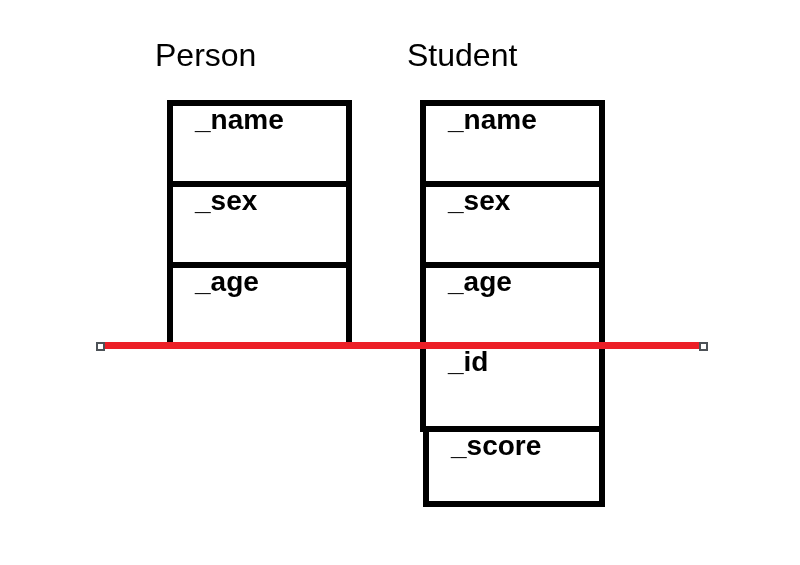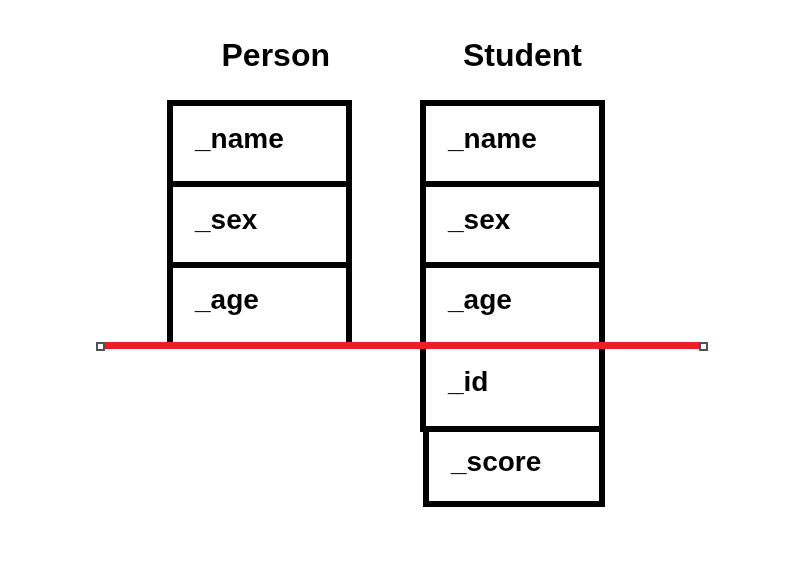--- a/index.html
+++ b/index.html
@@ -13,37 +13,37 @@
     height: 565px;
     background: #ffffff;
     overflow: hidden;
     font-family: "Liberation Sans", "DejaVu Sans", sans-serif;
     color: #000000;
   }
   .class-title {
     position: absolute;
     top: 38px;
     width: 175px;
-    text-align: right;
+    text-align: left;
     font-size: 32px;
-    font-weight: bold;
+    font-weight: normal;
     line-height: 34px;
     letter-spacing: 0px;
     z-index: 1;
   }
   .title-person  { left: 155px; }
   .title-student { left: 407px; }
 
   .cell {
     position: absolute;
     box-sizing: border-box;
     border: 6px solid #000000;
     background: #ffffff;
     display: flex;
-    align-items: center;
+    align-items: flex-start;
     padding: 0 0 10px 22px;
     font-size: 28px;
     font-weight: bold;
     line-height: 1;
     z-index: 1;
   }
   
   .p-name { left: 167px; top: 100px; width: 185px; height: 87px; }
   .p-sex  { left: 167px; top: 181px; width: 185px; height: 87px; }
   .p-age  { left: 167px; top: 262px; width: 185px; height: 86px; }

